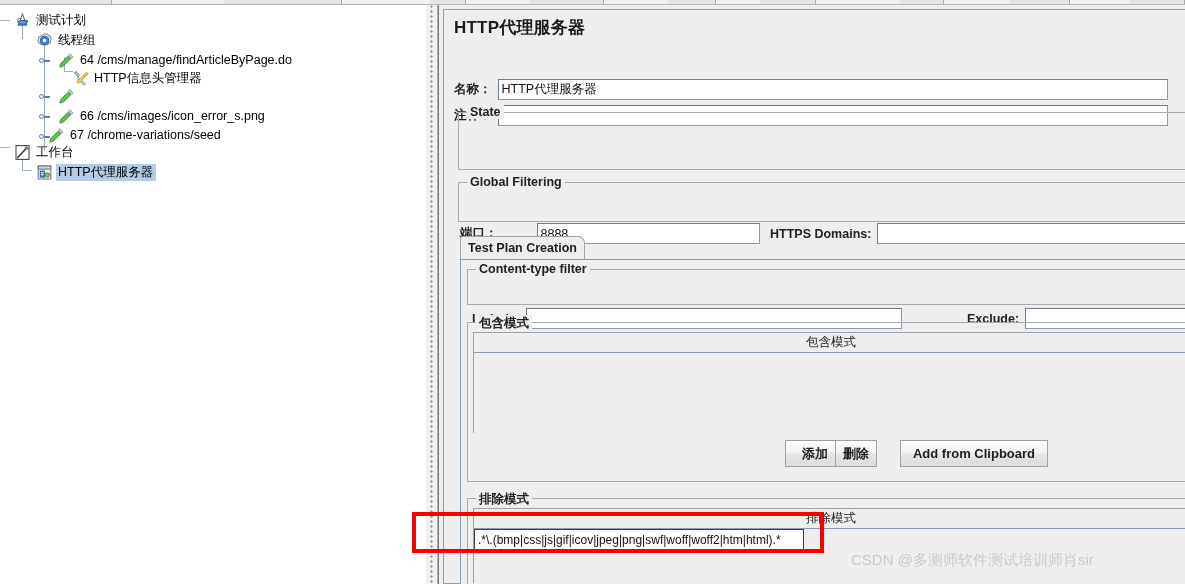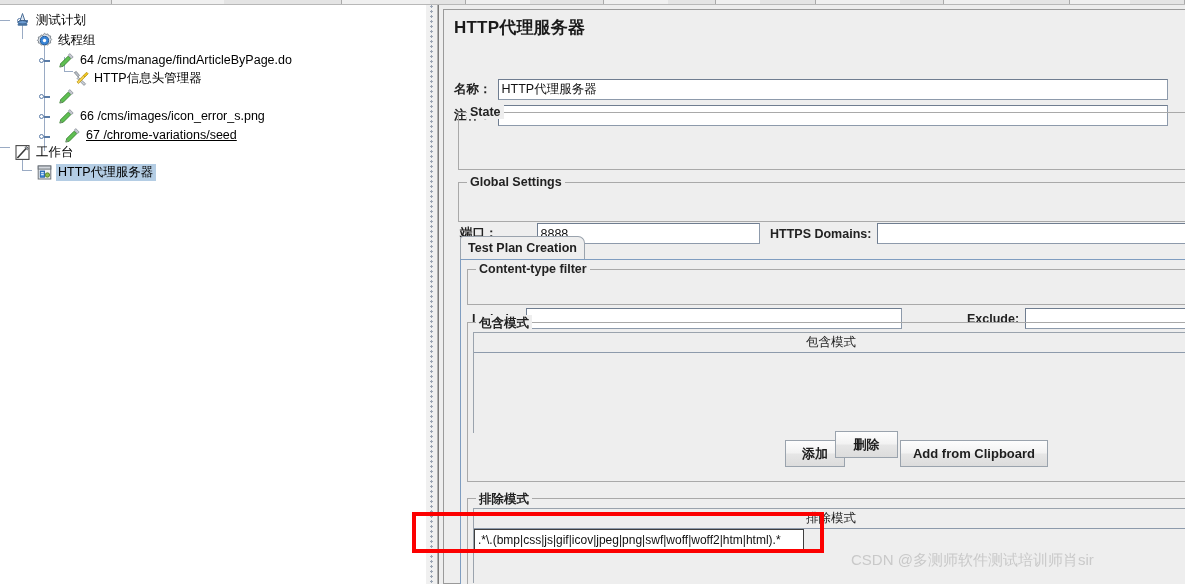--- a/index.html
+++ b/index.html
@@ -330,21 +330,21 @@
       <span class="tw-icon">
         <svg class="ic-svg" viewBox="0 0 17 17">
           <path d="M11.8 1.6 l3.4 3.4 -1.5 1.5 -3.4-3.4z" fill="#c9cdd4" stroke="#7d838c" stroke-width=".7"></path>
           <path d="M10.1 4.2 l2.6 2.6 -7.4 7.4 -3.5 .9 .9-3.5z" fill="#5fbf52" stroke="#2f7a28" stroke-width=".8"></path>
           <path d="M2.7 12.7 l1.5 1.5 -2.4 .9z" fill="#8b8b8b"></path>
         </svg>
       </span>
       <span class="tree-label">66 /cms/images/icon_error_s.png</span>
     </div>
 
-    <div class="tree-row" style="left:64px; top:121px;text-decoration:underline;">
+    <div class="tree-row" style="left:48px; top:121px;">
       <span class="tw-icon">
         <svg class="ic-svg" viewBox="0 0 17 17">
           <path d="M11.8 1.6 l3.4 3.4 -1.5 1.5 -3.4-3.4z" fill="#c9cdd4" stroke="#7d838c" stroke-width=".7"></path>
           <path d="M10.1 4.2 l2.6 2.6 -7.4 7.4 -3.5 .9 .9-3.5z" fill="#5fbf52" stroke="#2f7a28" stroke-width=".8"></path>
           <path d="M2.7 12.7 l1.5 1.5 -2.4 .9z" fill="#8b8b8b"></path>
         </svg>
       </span>
       <span class="tree-label">67 /chrome-variations/seed</span>
     </div>
 
@@ -392,21 +392,21 @@
         <span class="field-lbl">注释：</span>
         <input class="txtbox" style="width: 670px;" type="text" value="">
       </div>
 
       <div class="groupbox" style="left:14px; top:102px; width:736px; height:58px;">
         <span class="gb-title">State</span>
 
       </div>
 
       <div class="groupbox" style="left:14px; top:172px; width:736px; height:40px;">
-        <span class="gb-title">Global Settings</span>
+        <span class="gb-title">Global Filtering</span>
 
         <div class="field-row" style="left:1px; top:10px;gap:33px;">
           <span class="field-lbl">端口：</span>
           <input class="txtbox" style="width: 223px;" type="text" value="8888">
         </div>
 
         <div class="field-row" style="left:311px; top:10px;">
           <span class="field-lbl">HTTPS Domains:</span>
           <input class="txtbox" style="width: 325px;" type="text" value="">
         </div>
@@ -440,21 +440,21 @@
           <div class="tbl" style="left:5px; top:9px; width:716px; height:101px;">
             <div class="tbl-head">
               <span>包含模式</span>
             </div>
             <div class="tbl-body" style="height:80px;"></div>
           </div>
 
           <div class="btn btn-sm" style="position:absolute; left:317px; top:117px; width:60px;font-family:Liberation Mono, monospace;">
             <span>添加</span>
           </div>
-          <div class="btn btn-sm" style="position:absolute; left:367px; top:108px; width:63px;">
+          <div class="btn btn-sm" style="position:absolute; left:367px; top:117px; width:42px;">
             <span>删除</span>
           </div>
           <div class="btn btn-sm" style="position:absolute; left:432px; top:117px; width:148px;">
             <span>Add from Clipboard</span>
           </div>
         </div>
 
         <div class="groupbox" style="left:6px; top:238px; width:722px; height:88px;">
           <span class="gb-title">排除模式</span>
 

